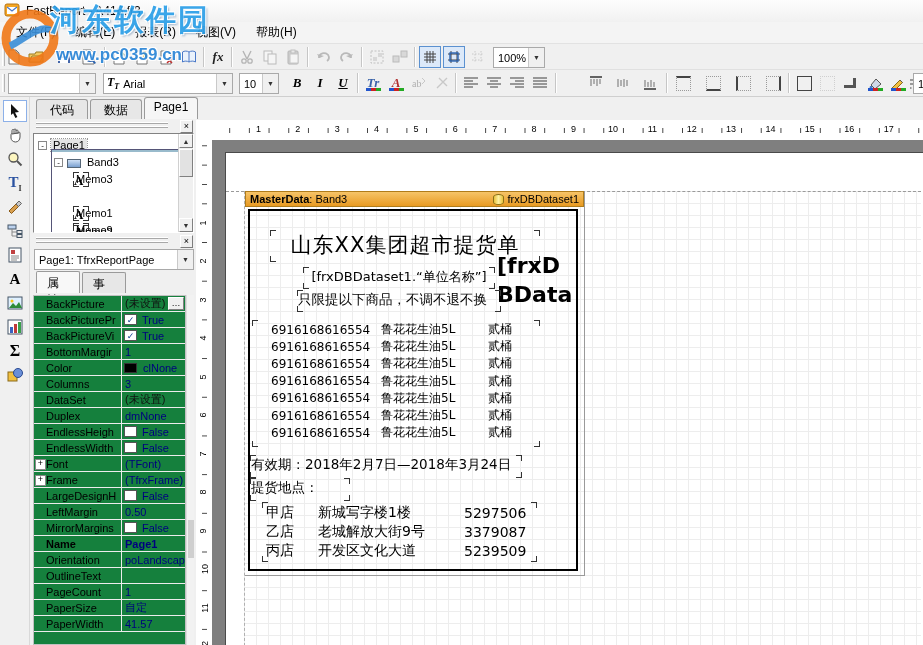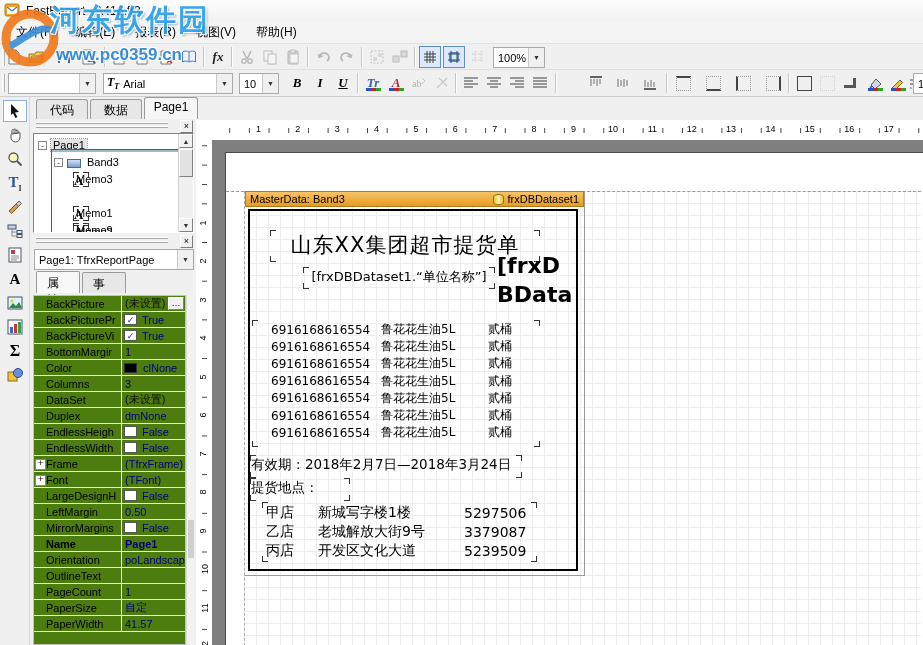--- a/index.html
+++ b/index.html
@@ -78,21 +78,21 @@
   .tscroll { position:absolute; right:0; top:0; width:15px; height:100%; background:#f0f0f0; border-left:1px solid #d0d0d0; }
   .sarr { position:absolute; left:0; width:14px; height:14px; background:#f0f0f0; border:1px solid; border-color:#fff #808080 #808080 #fff;
           font-size:7px; text-align:center; line-height:13px; color:#333; }
   .sthumb { position:absolute; left:0; top:15px; width:14px; height:28px; background:#e2e2e2; border:1px solid; border-color:#fff #808080 #808080 #fff; }
 
   
   .icombo { left:34px; top:249px; width:160px; }
   .itab { position:absolute; top:272px; height:21px; padding:3px 10px 0; font-size:12px; border:1px solid #9a9a9a; border-bottom:none;
           border-radius:2px 2px 0 0; background:#e7e7e7; }
   .itab.active { background:#f8f8f8; top:271px; height:22px; }
-  .pgrid { left:33px; top:295px; width:153px; height:350px; background:#4d7c0f; border:1px solid #c0c0c0; overflow:hidden; }
+  .pgrid { left:33px; top:295px; width:153px; height:350px; background:#15803d; border:1px solid #c0c0c0; overflow:hidden; }
   .prow { position:relative; height:16px; border-bottom:1px solid #ececec; display:flex; align-items:center; font-size:11px; }
   .gut { width:12px; height:100%; flex:0 0 12px; position:relative; }
   .gut.exp::before { content:"+"; position:absolute; left:1px; top:3px; width:9px; height:9px; border:1px solid #888;
                      font-size:9px; line-height:7px; text-align:center; background:#fff; }
   .pname { flex:0 0 76px; white-space:nowrap; overflow:hidden; border-right:1px solid #ececec; height:100%; display:flex; align-items:center; }
   .pname.bold { font-weight:bold; }
   .vbox { flex:0 0 0; }
   .vbox.cbon, .vbox.cboff { flex:0 0 13px; width:11px; height:11px; border:1px solid #555; background:#fff; margin:0 2px 0 2px;
           font-size:9px; line-height:10px; text-align:center; color:#103c8c; }
   .vbox.cbon::before { content:"\2713"; }
@@ -124,21 +124,21 @@
   .canvas { left:212px; top:140px; width:711px; height:505px; background:#7f7f7f; }
   .page { position:absolute; left:13px; top:12px; width:698px; height:493px; background:#fff; border-left:1px solid #4a4a4a; border-top:1px solid #4a4a4a; }
   .gridlayer { position:absolute; left:18px; top:38px; width:677px; height:455px;
                background-image:linear-gradient(90deg,#ededed 1px,transparent 1px),linear-gradient(#ededed 1px,transparent 1px);
                background-size:12px 12px; }
   .margin-top { position:absolute; left:0; top:38px; width:695px; border-top:1px dashed #9a9a9a; }
   .margin-left { position:absolute; left:18px; top:38px; height:455px; border-left:1px dashed #b0b0b0; }
 
   .bandhdr { position:absolute; left:19px; top:38px; width:339px; height:16px;
              background:linear-gradient(#f6c468,#e89a22); border:1px solid #b07c1a; display:flex; align-items:center; font-size:11px; padding:0 4px; }
-  .bandhdr b { font-weight:normal; }
+  .bandhdr b { font-weight:bold; }
   .bandhdr .fill { flex:1; }
   .dbico { width:11px; height:11px; margin-right:3px; background:linear-gradient(90deg,#e8c23c,#fdf0a0,#e8c23c); border:1px solid #8a7018; border-radius:50%/28%; }
   .band-r { position:absolute; left:358px; top:38px; height:384px; border-left:1px solid #9a9a9a; }
   .band-b { position:absolute; left:19px; top:422px; width:340px; border-top:1px solid #9a9a9a; }
   .blackrect { position:absolute; left:22px; top:56px; width:330px; height:362px; border:2px solid #000; }
 
   
   .memo { position:absolute; font-family:"DejaVu Sans","Liberation Sans",sans-serif; color:#000; }
   .memo b.ck { position:absolute; width:6px; height:6px; border:0 solid #333; }
   .memo b.tl { left:-1px; top:-1px; border-left-width:1px; border-top-width:1px; }
@@ -685,31 +685,31 @@
       <div class="prow">
         <span class="gut"></span>
         <span class="pname">EndlessWidth</span>
         <span class="vbox cboff"></span>
         <span class="pval">False</span>
 
       </div>
 
       <div class="prow">
         <span class="gut exp"></span>
+        <span class="pname">Font</span>
+        <span class="vbox"></span>
+        <span class="pval">(TFont)</span>
+
+      </div>
+
+      <div class="prow">
+        <span class="gut exp"></span>
         <span class="pname">Frame</span>
         <span class="vbox"></span>
         <span class="pval">(TfrxFrame)</span>
-
-      </div>
-
-      <div class="prow">
-        <span class="gut exp"></span>
-        <span class="pname">Font</span>
-        <span class="vbox"></span>
-        <span class="pval">(TFont)</span>
 
       </div>
 
       <div class="prow">
         <span class="gut"></span>
         <span class="pname">LargeDesignH</span>
         <span class="vbox cboff"></span>
         <span class="pval">False</span>
 
       </div>
@@ -902,20 +902,21 @@
       <div class="memo m-title">山东XX集团超市提货单<b class="ck tl"></b><b class="ck tr"></b><b class="ck bl"></b><b class="ck br"></b></div>
       <div class="memo m-over">
           <div>[frxD</div>
           <div>BData</div>
           <b class="ck tl"></b>
           <b class="ck tr"></b>
           <b class="ck bl"></b>
           <b class="ck br"></b>
         </div>
       <div class="memo m-field">[frxDBDataset1.“单位名称”]<b class="ck tl"></b><b class="ck tr"></b><b class="ck bl"></b><b class="ck br"></b></div>
+      <div class="memo m-notice">只限提以下商品，不调不退不换<b class="ck tl"></b><b class="ck tr"></b><b class="ck bl"></b><b class="ck br"></b></div>
 
       <div class="memo m-items">
 
           <div class="irow">
             <span class="icode">6916168616554</span>
             <span class="iname">鲁花花生油5L</span>
             <span class="iqty">贰桶</span>
           </div>
 
           <div class="irow">

